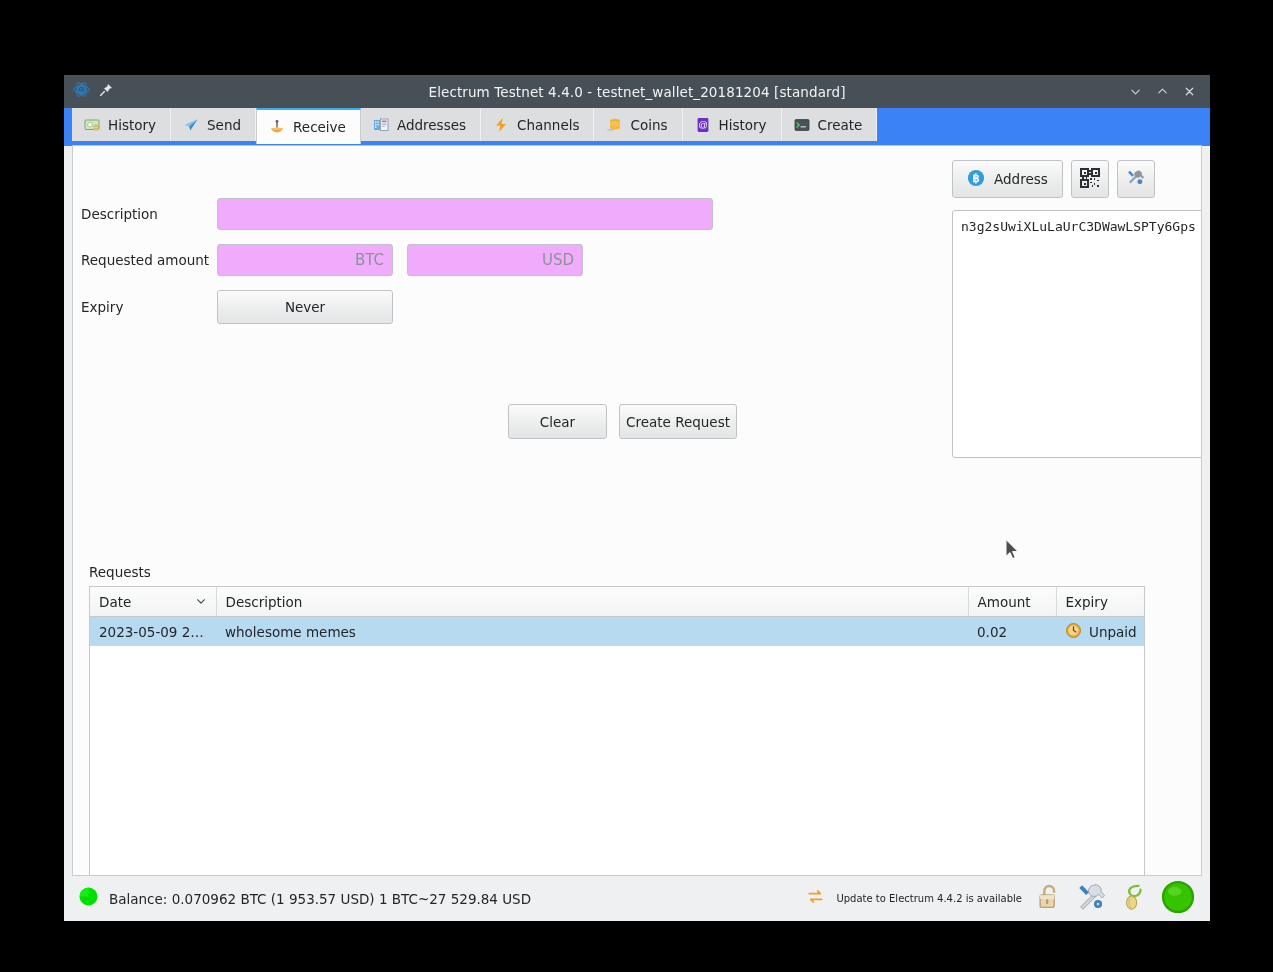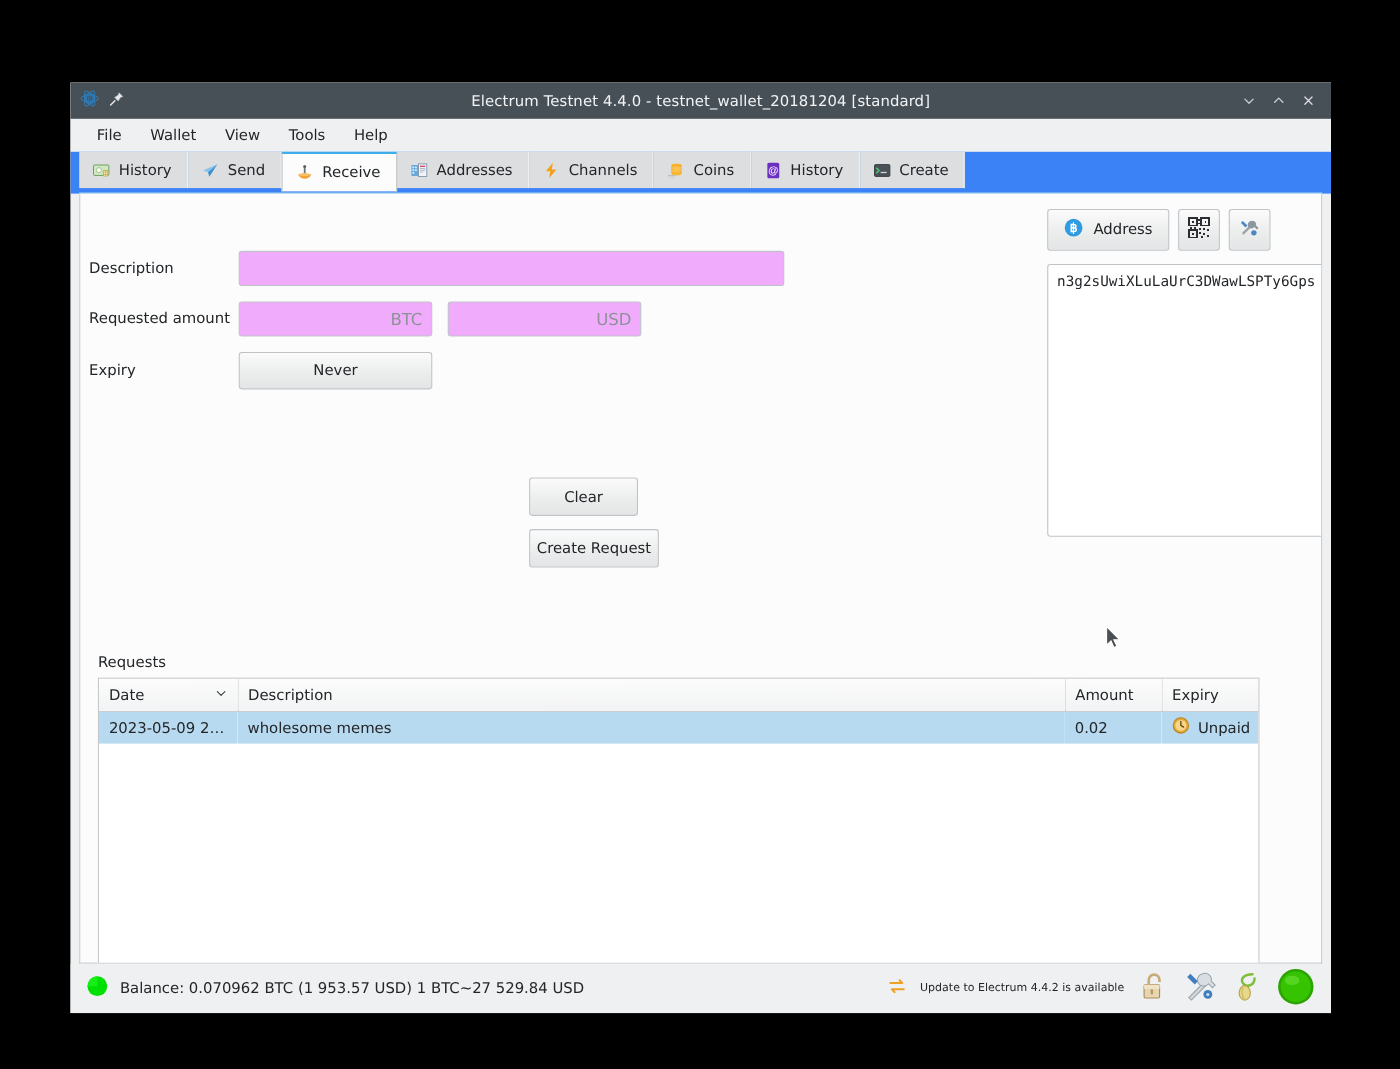--- a/index.html
+++ b/index.html
@@ -88,21 +88,21 @@
   #usd-input{margin-left:14px;padding-left:20px;}
   .btn{
     box-sizing:border-box;
     background:linear-gradient(180deg,#fbfbfb 0%,#eceded 55%,#e3e5e6 100%);
     border:1px solid #bfc3c7;border-radius:3px;
     font-family:inherit;font-size:13.5px;color:#232629;
     cursor:default;outline:none;
   }
   #expiry-btn{width:176px;height:34px;}
   .action-row{
-    position:absolute;left:400px;top:206px;display:flex;gap:12px;flex-direction:column;
+    position:absolute;left:427px;top:206px;display:flex;gap:12px;
   }
   #clear-btn{width:99px;height:35px;}
   #create-btn{width:118px;height:35px;}
   
   #rightpanel{position:absolute;left:879px;top:14px;width:330px;}
   .rp-toolbar{display:flex;gap:8px;align-items:center;}
   #address-btn{
     height:38px;display:flex;align-items:center;gap:9px;padding:0 14px;
     justify-content:center;
   }
@@ -189,27 +189,20 @@
           </svg>
       </div>
       <div class="tb-btn">
         <svg width="13" height="13" viewBox="0 0 14 14">
             <path d="M3.5 3.5 L10.5 10.5 M10.5 3.5 L3.5 10.5" fill="none" stroke="#d7dbde" stroke-width="1.3" stroke-linecap="round"></path>
           </svg>
       </div>
     </div>
   </div>
 
-  <div id="menubar">
-    <div class="menu-item">File</div>
-    <div class="menu-item">Wallet</div>
-    <div class="menu-item">View</div>
-    <div class="menu-item">Tools</div>
-    <div class="menu-item">Help</div>
-  </div>
 
   <div id="tabbar">
 
     <div class="tab">
       <span class="tab-icon">
         <svg width="16" height="16" viewBox="0 0 16 16">
           <rect x="1" y="3" width="14" height="9.5" rx="1" fill="#cfe7c4" stroke="#6fa05a" stroke-width="0.9"></rect>
           <circle cx="6" cy="7.7" r="2.3" fill="#fdfdf5" stroke="#8db87a" stroke-width="0.7"></circle>
           <path d="M10 8 h4 v5 h-4z" fill="#f2e2a8" stroke="#c8a94a" stroke-width="0.8"></path>
           <path d="M10.8 9 h2.4 l-1.2 1.5 1.2 1.5 h-2.4 l1.2-1.5z" fill="#caa33a"></path>

